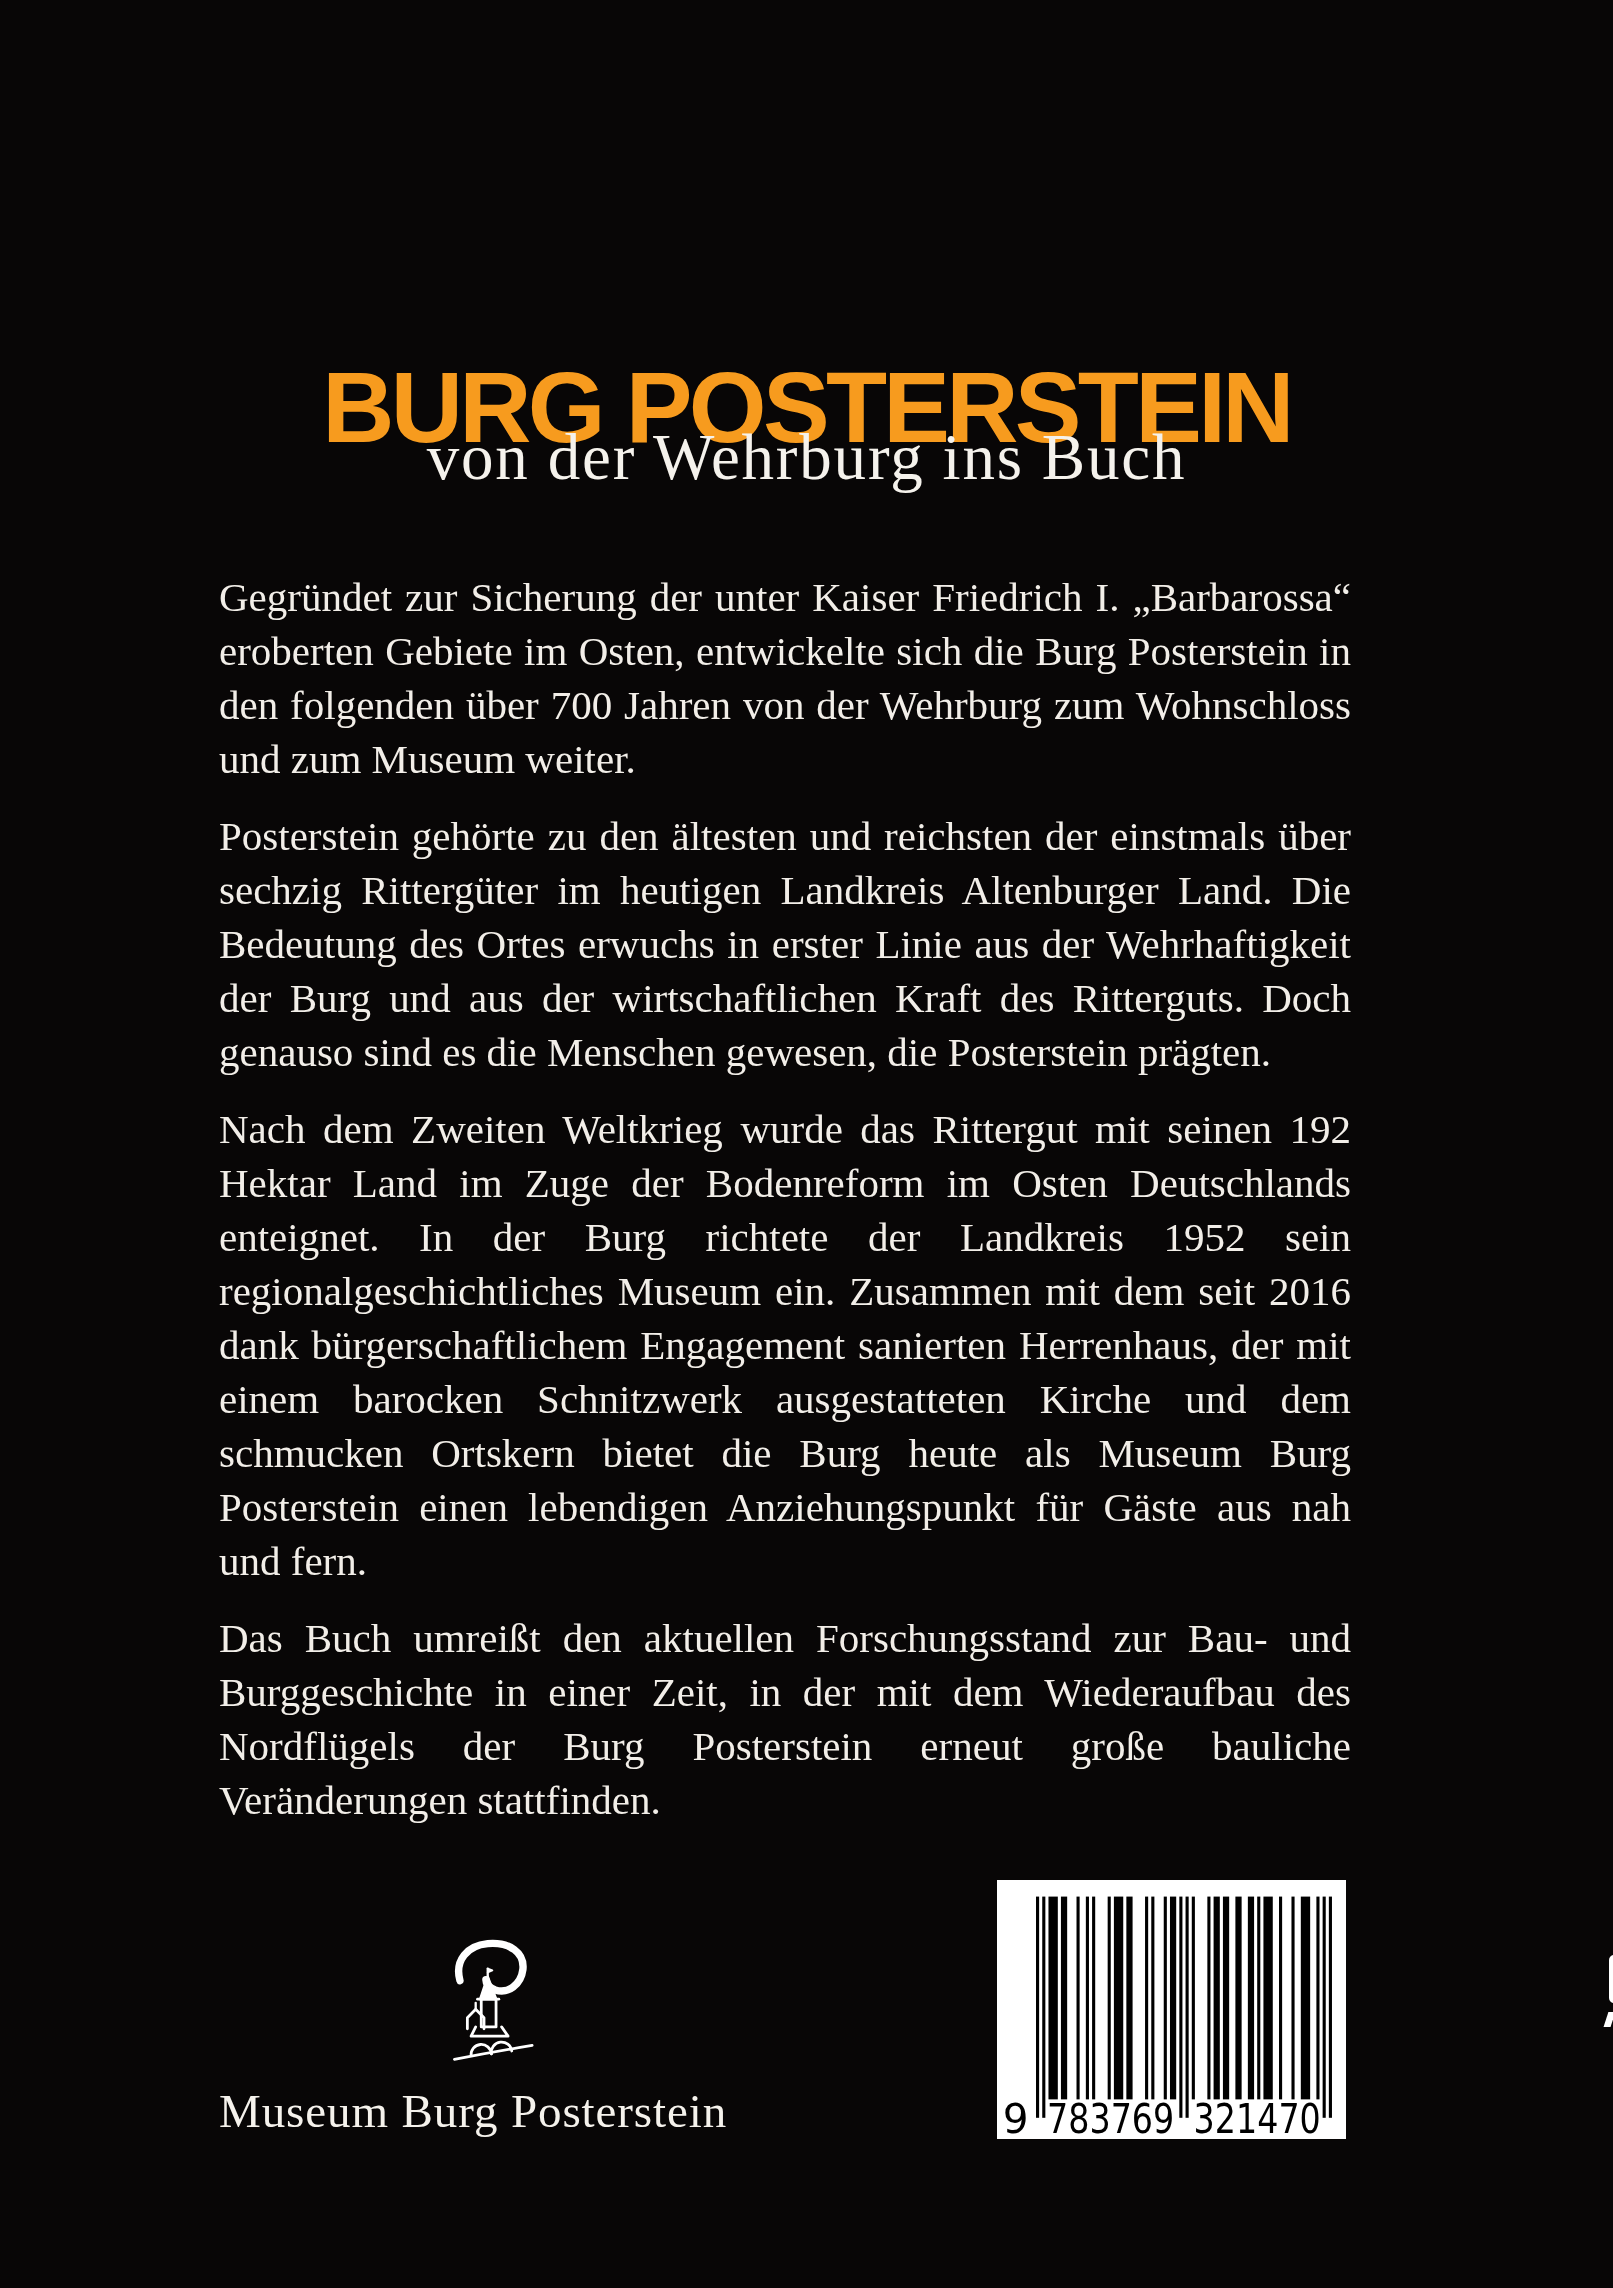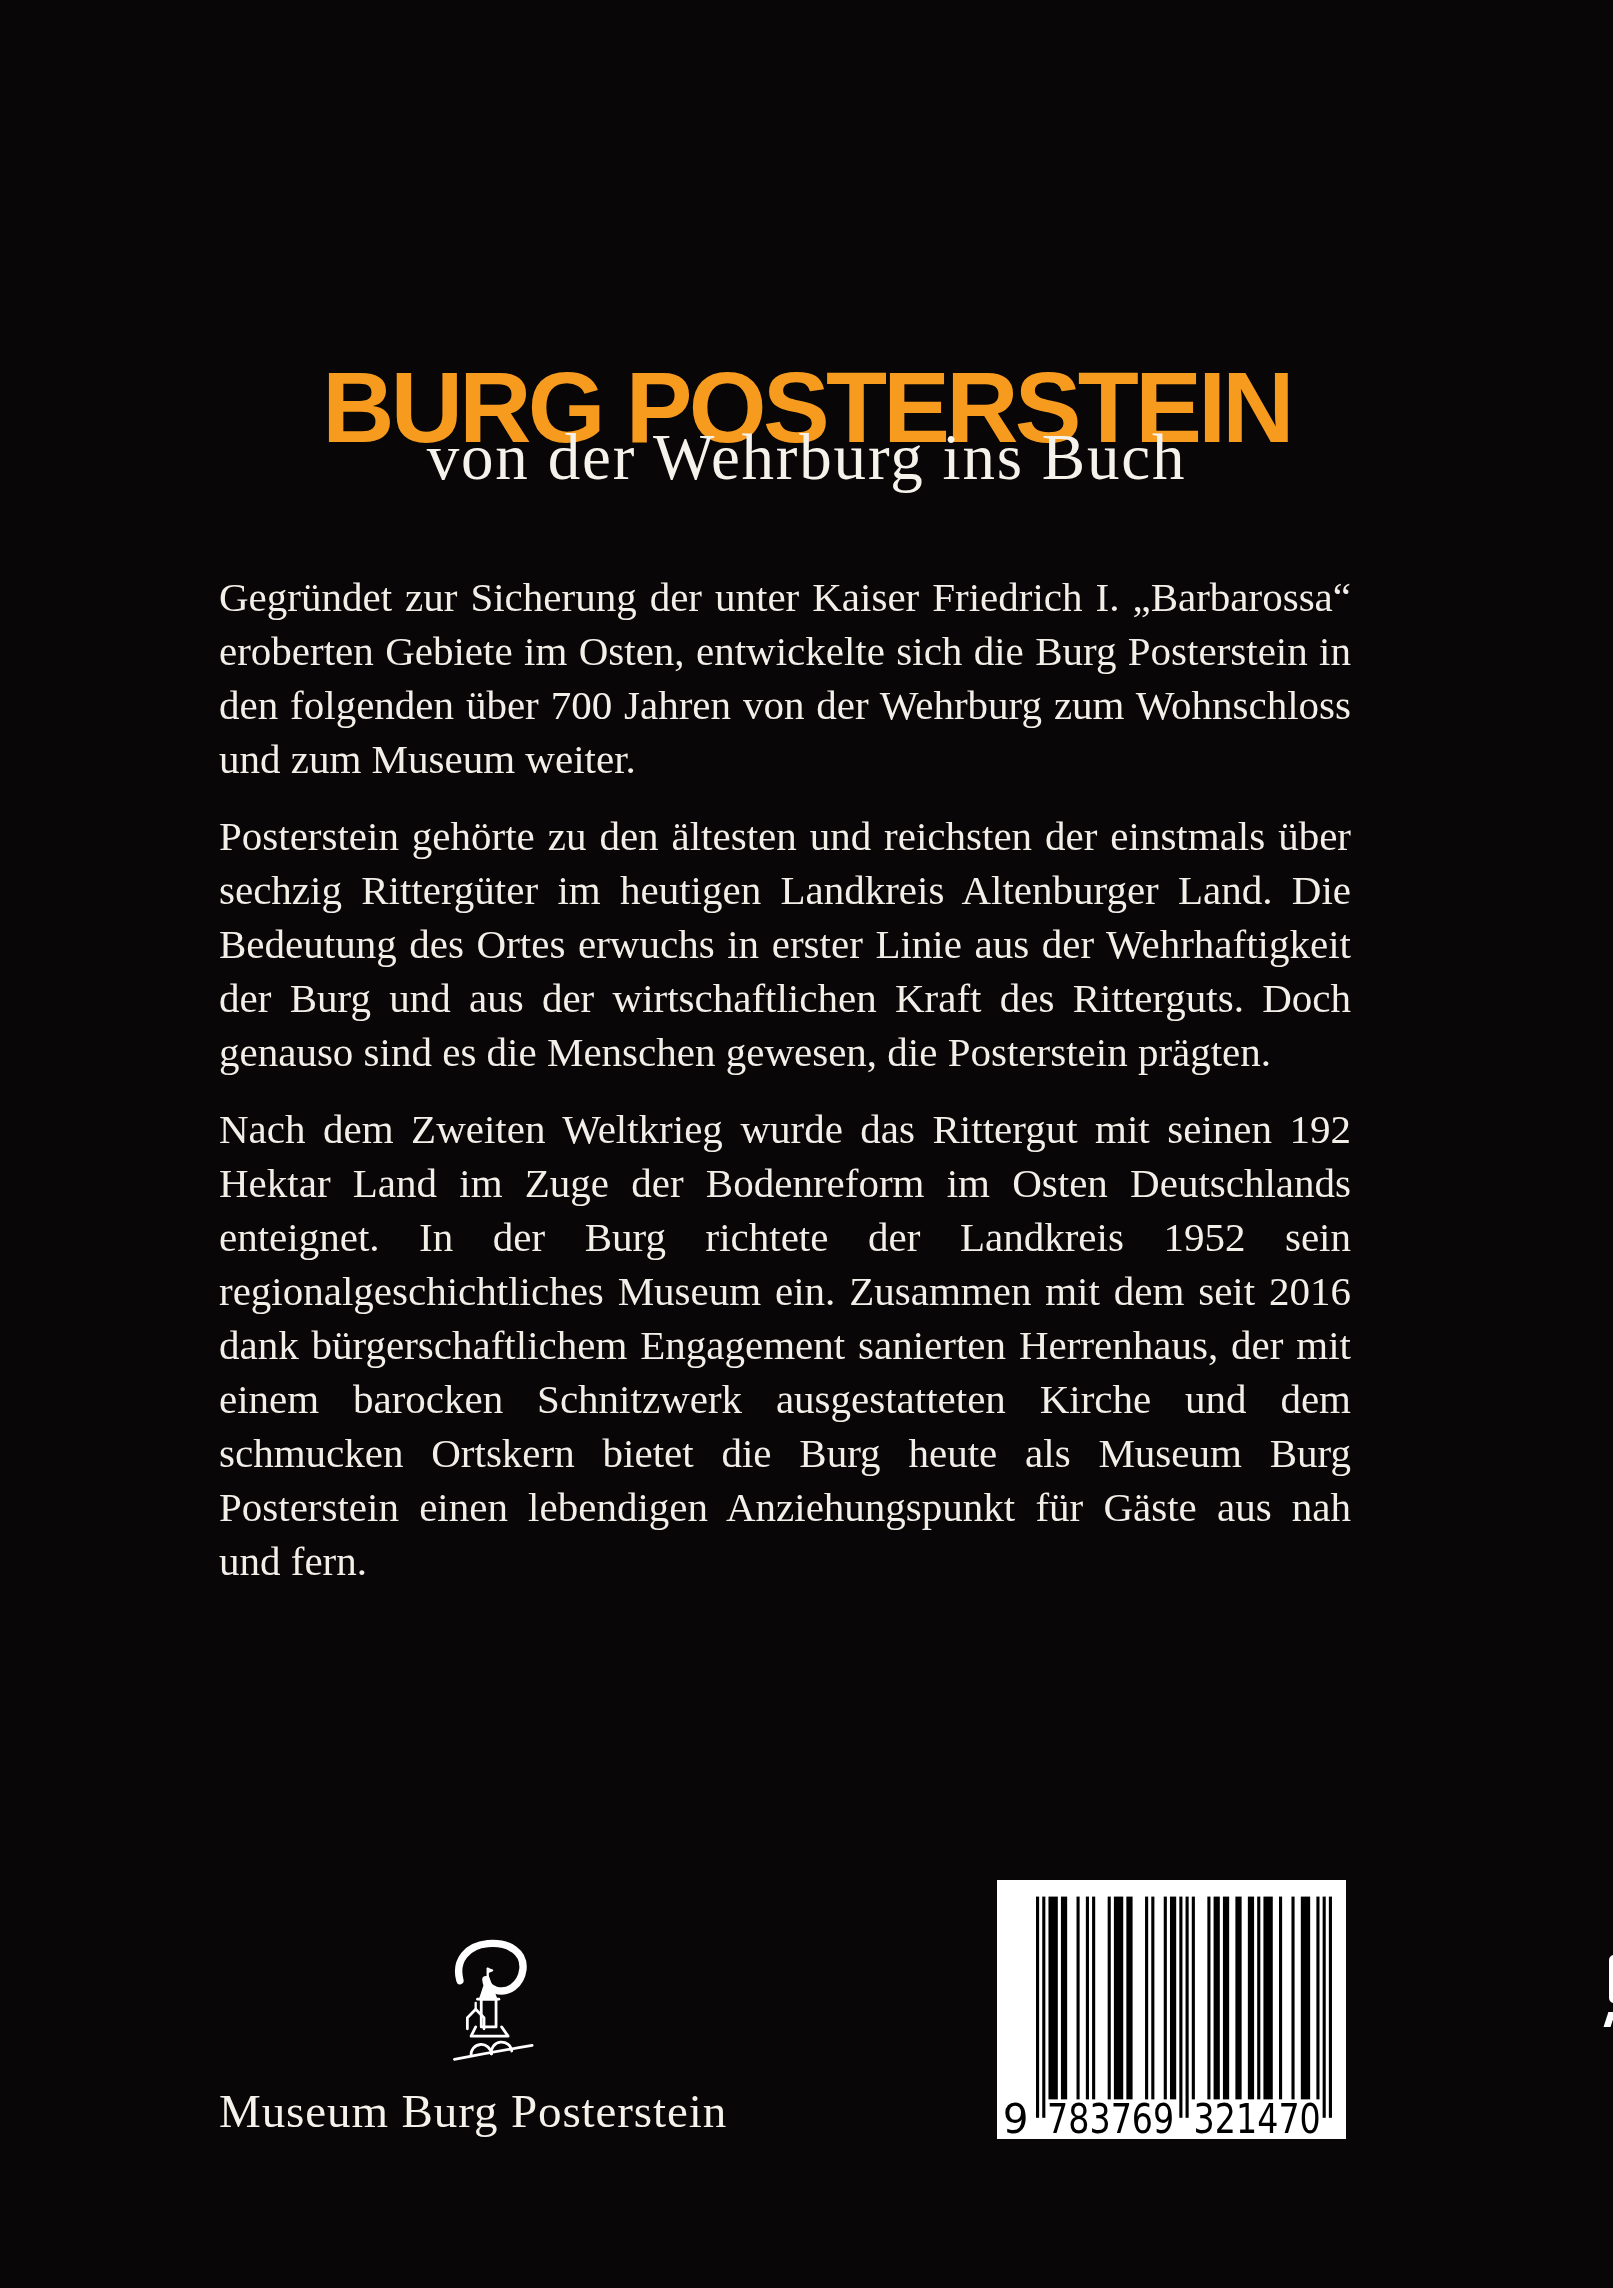--- a/index.html
+++ b/index.html
@@ -56,20 +56,21 @@
 <div class="cover">
 
   <h1 class="title" style="color:#f79b1e">BURG POSTERSTEIN</h1>
 
   <h2 class="subtitle" style="font-weight:normal;margin:0">von der Wehrburg ins Buch</h2>
 
   <div class="blurb">
     <p>Gegründet zur Sicherung der unter Kaiser Friedrich I. „Barbarossa“ eroberten Gebiete im Osten, entwickelte sich die Burg Posterstein in den folgenden über 700 Jahren von der Wehrburg zum Wohnschloss und zum Museum weiter.</p>
     <p>Posterstein gehörte zu den ältesten und reichsten der einstmals über sechzig Rittergüter im heutigen Landkreis Altenburger Land. Die Bedeutung des Ortes erwuchs in erster Linie aus der Wehrhaftigkeit der Burg und aus der wirtschaftlichen Kraft des Ritterguts. Doch genauso sind es die Menschen gewesen, die Posterstein prägten.</p>
     <p>Nach dem Zweiten Weltkrieg wurde das Rittergut mit seinen 192 Hektar Land im Zuge der Bodenreform im Osten Deutschlands enteignet. In der Burg richtete der Landkreis 1952 sein regionalgeschichtliches Museum ein. Zusammen mit dem seit 2016 dank bürgerschaftlichem Engagement sanierten Herrenhaus, der mit einem barocken Schnitzwerk ausgestatteten Kirche und dem schmucken Ortskern bietet die Burg heute als Museum Burg Posterstein einen lebendigen Anziehungspunkt für Gäste aus nah und fern.</p>
+    <p>Das Buch umreißt den aktuellen Forschungsstand zur Bau- und Burggeschichte in einer Zeit, in der mit dem Wiederaufbau des Nordflügels der Burg Posterstein erneut große bauliche Veränderungen stattfinden.</p>
   </div>
 
   <div class="logo">
     <svg viewBox="0 0 94 136" fill="none" stroke="#ffffff" stroke-linecap="round" stroke-linejoin="round">
 
       <path d="M14,46 C8,24 22,8 44,6 C68,4 84,16 82,34 C80,50 66,61 52,56 C45,53 42,49 42,45" stroke-width="8"></path>
 
       <path d="M36,66 L44,42 L53,66" stroke-width="3" fill="#ffffff"></path>
       <path d="M44,42 L44,33" stroke-width="2.5"></path>
       <path d="M44,33 L49,35 L44,37" stroke-width="2" fill="#ffffff"></path>

